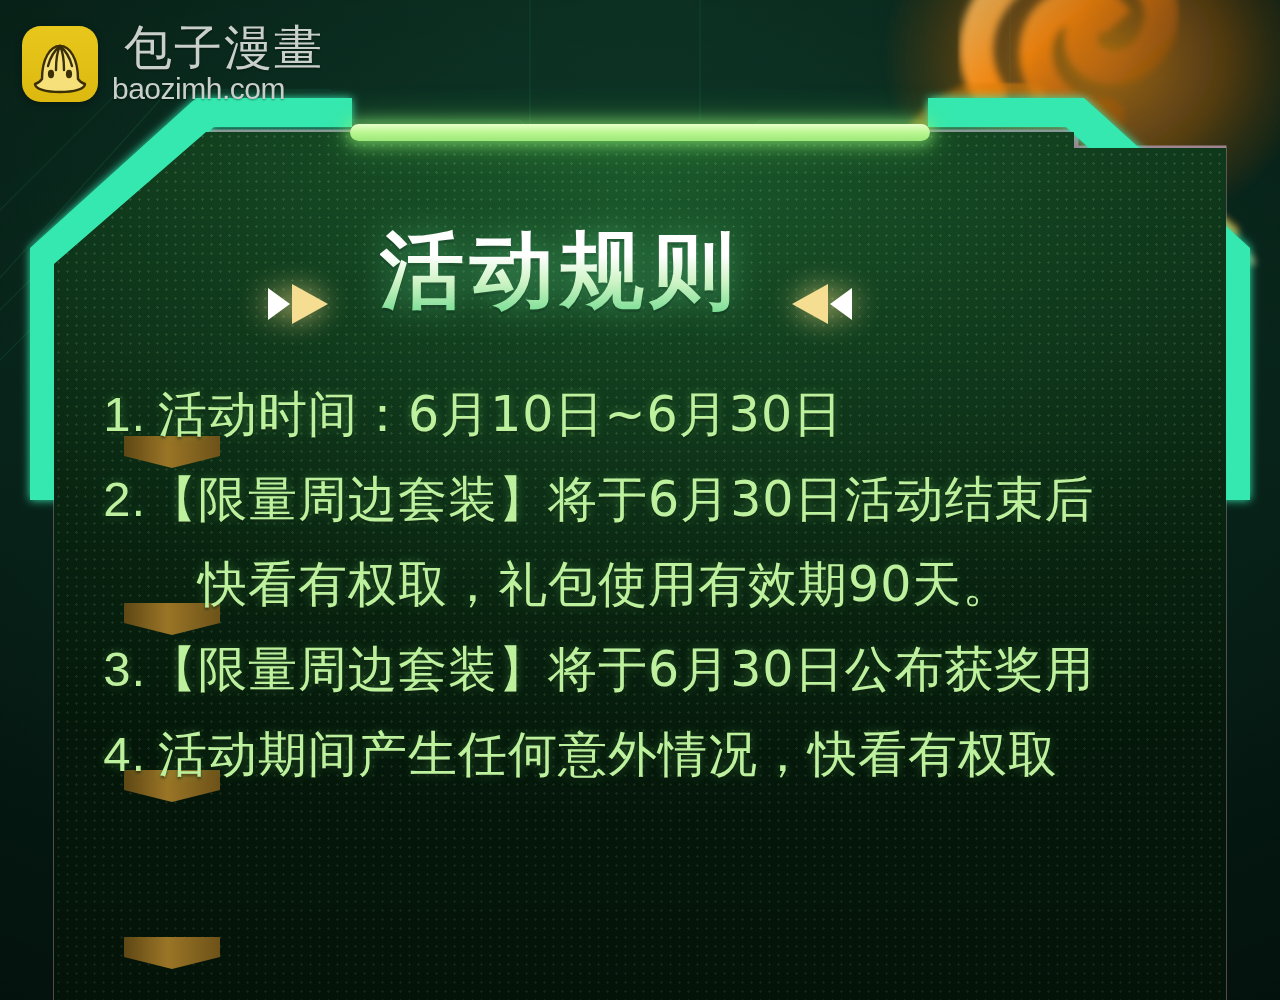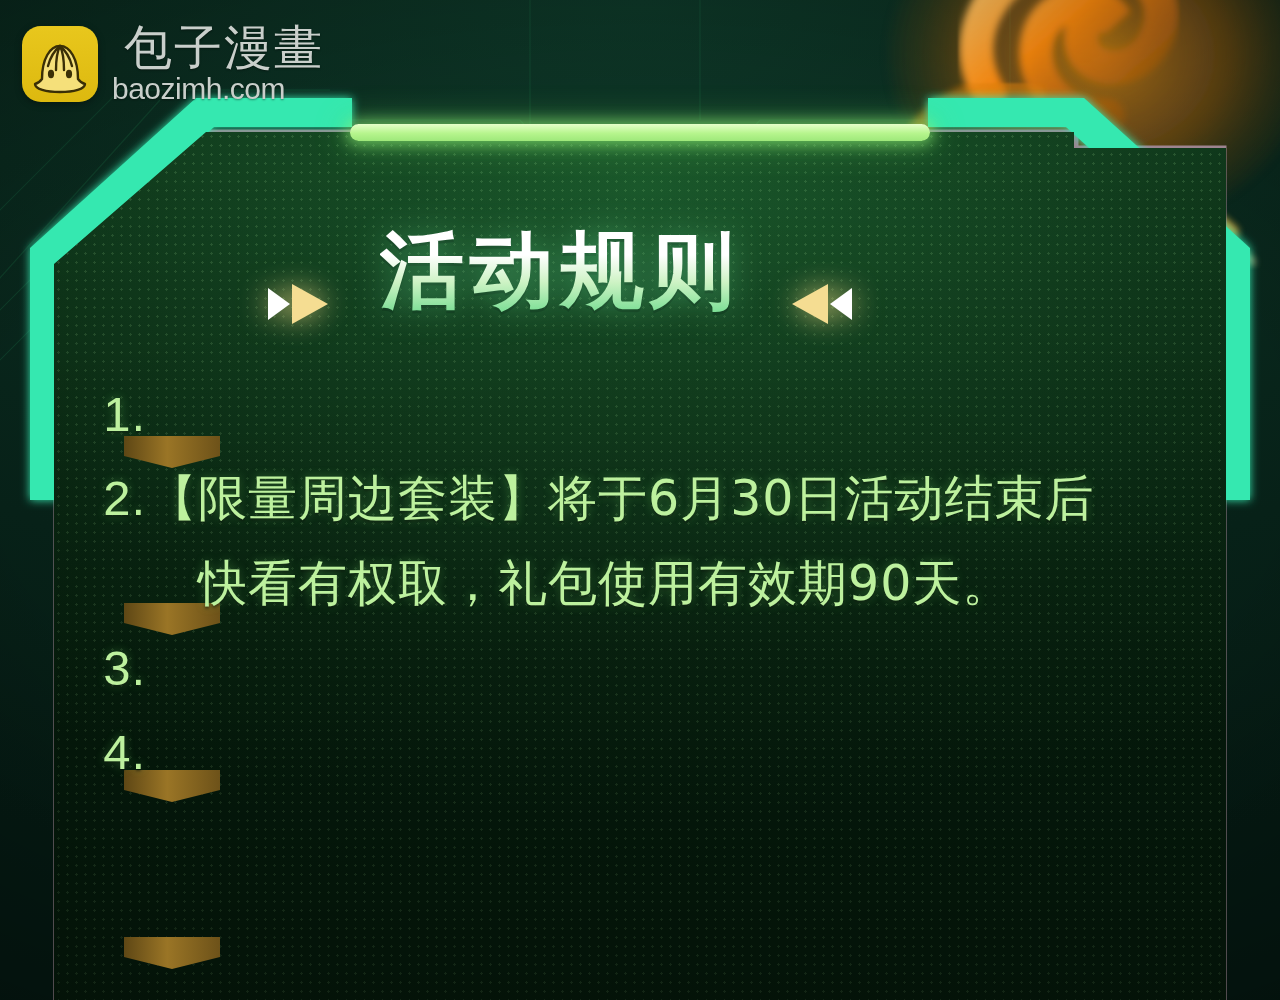--- a/index.html
+++ b/index.html
@@ -263,33 +263,36 @@
     <g fill="url(#cg)">
       <path d="M4,20 L52,20 L52,52 L4,40 Z M52,20 L100,20 L100,40 L52,52 Z" transform="translate(0,0)"></path>
       <path d="M4,20 L52,20 L52,52 L4,40 Z M52,20 L100,20 L100,40 L52,52 Z" transform="translate(0,167)"></path>
       <path d="M4,20 L52,20 L52,52 L4,40 Z M52,20 L100,20 L100,40 L52,52 Z" transform="translate(0,334)"></path>
       <path d="M4,20 L52,20 L52,52 L4,40 Z M52,20 L100,20 L100,40 L52,52 Z" transform="translate(0,501)"></path>
     </g>
   </svg>
 
   <div class="rule-line">
     <span class="rule-num">1.</span>
+    <span class="rule-body">活动时间：6月10日~6月30日</span>
   </div>
 
   <div class="rule-line tight">
     <span class="rule-num">2.</span>
     <span class="rule-body">【限量周边套装】将于6月30日活动结束后</span>
   </div>
   <div class="rule-line cont">
     <span class="rule-num">2.</span>
     <span class="rule-body">快看有权取，礼包使用有效期90天。</span>
   </div>
 
   <div class="rule-line tight">
     <span class="rule-num">3.</span>
+    <span class="rule-body">【限量周边套装】将于6月30日公布获奖用</span>
   </div>
 
   <div class="rule-line">
     <span class="rule-num">4.</span>
+    <span class="rule-body">活动期间产生任何意外情况，快看有权取</span>
   </div>
 </div>
 
 <div class="bg-vignette"></div>
 
 </body></html>

